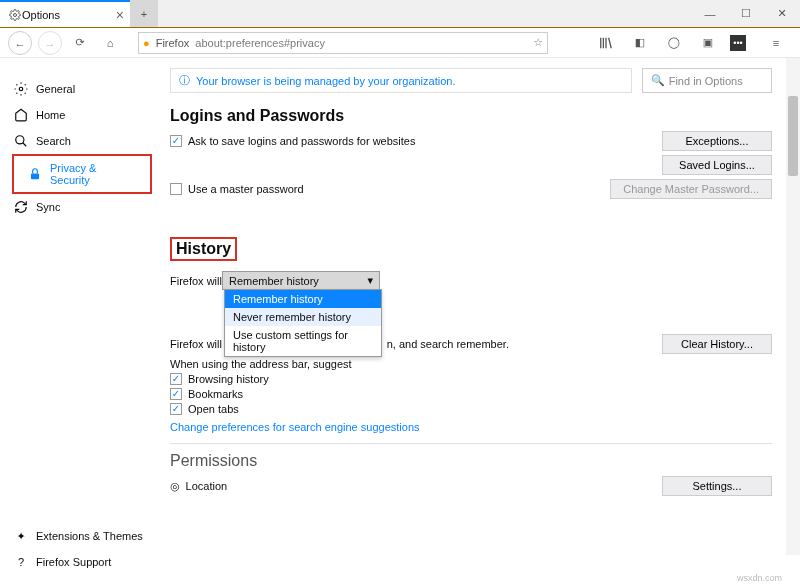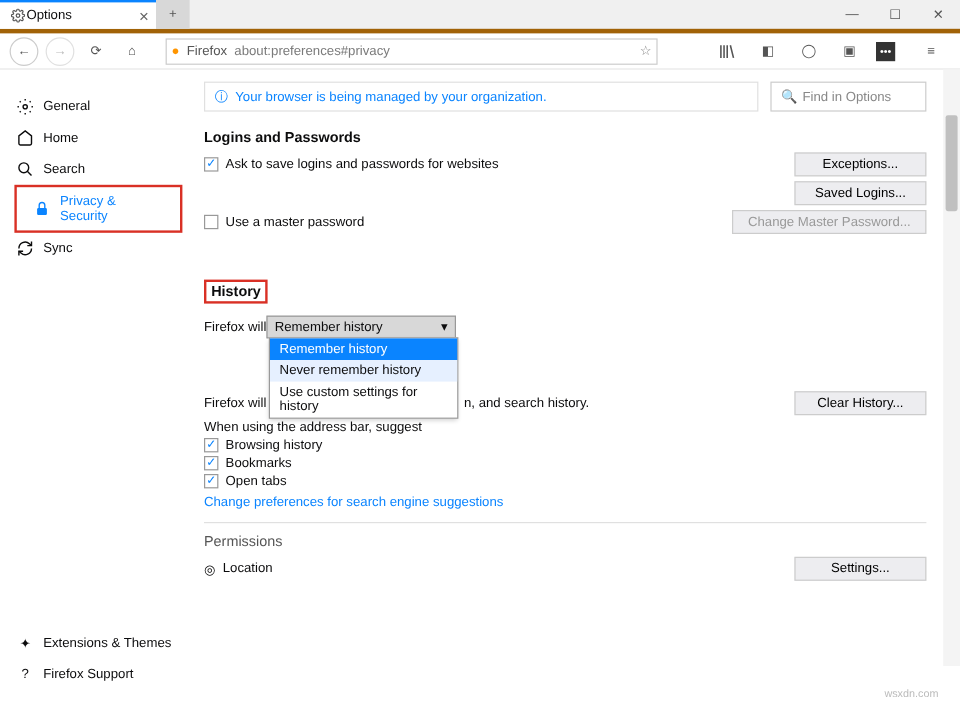--- a/index.html
+++ b/index.html
@@ -1,19 +1,19 @@
 <!DOCTYPE html>
 <html><head>
 <meta charset="utf-8">
 <style>
 * { box-sizing: border-box; margin: 0; padding: 0; font-family: "Segoe UI", Arial, sans-serif; }
 body { width: 800px; height: 585px; background: #fff; font-size: 11px; color: #0c0c0d; overflow: hidden; position: relative; }
 
 
-.titlebar { height: 28px; background: #f0f0f0; display: flex; align-items: stretch; border-bottom: 4px solid #a16207; }
+.titlebar { height: 28px; background: #f0f0f0; display: flex; align-items: stretch; border-bottom: 1px solid #a16207; }
 .tab { background: #fff; border-top: 2px solid #0a84ff; display: flex; align-items: center; padding: 0 8px; width: 130px; position: relative; }
 .tab-close { position: absolute; right: 6px; color: #666; font-size: 14px; }
 .newtab { width: 28px; background: #d8d8d8; display: flex; align-items: center; justify-content: center; color: #555; }
 .win-controls { margin-left: auto; display: flex; }
 .win-btn { width: 36px; display: flex; align-items: center; justify-content: center; color: #555; }
 
 
 .urlbar { height: 30px; background: #fff; display: flex; align-items: center; padding: 0 8px; gap: 6px; border-bottom: 1px solid #e6e6e6; }
 .nav-arrow { width: 24px; height: 24px; border: 1px solid #ccc; border-radius: 50%; display: flex; align-items: center; justify-content: center; color: #555; }
 .nav-arrow.disabled { color: #bbb; border-color: #e0e0e0; }
@@ -31,21 +31,21 @@
 .side-icon { width: 14px; height: 14px; display: inline-flex; align-items: center; justify-content: center; }
 .side-bottom { position: absolute; bottom: 10px; left: 0; width: 160px; }
 .red-sidebar { border: 2px solid #d93025; margin: 0 8px 0 12px; }
 
 .main { flex: 1; padding: 10px 28px 0 10px; overflow: hidden; position: relative; }
 
 .info-bar { display: flex; gap: 10px; margin-bottom: 14px; }
 .info-msg { flex: 1; border: 1px solid #e0e0e0; padding: 4px 8px; color: #0a84ff; display: flex; align-items: center; gap: 6px; }
 .find-box { width: 130px; border: 1px solid #ccc; padding: 4px 8px; color: #888; display: flex; align-items: center; gap: 4px; }
 
-.section-title { font-size: 12px; font-weight: 600; margin: 8px 0 6px; }
+.section-title { font-size: 16px; font-weight: 600; margin: 8px 0 6px; }
 .row { display: flex; align-items: center; margin: 4px 0; }
 .row label { color: #0c0c0d; }
 .btn { background: #ededf0; border: 1px solid #ccc; padding: 3px 12px; font-size: 11px; min-width: 110px; }
 .btn.disabled { color: #999; }
 .right-btn { margin-left: auto; }
 
 .cb { display: flex; align-items: center; gap: 6px; margin: 3px 0; }
 .checkbox { width: 12px; height: 12px; border: 1px solid #999; display: inline-flex; align-items: center; justify-content: center; }
 .checkbox.checked::after { content: "✓"; color: #0a84ff; font-size: 10px; line-height: 1; }
 
@@ -211,21 +211,21 @@
         <span>Remember history</span>
         <span>▾</span>
       </div>
       <div class="dropdown-list" style="left:54px; top:18px;">
         <div class="dd-item sel">Remember history</div>
         <div class="dd-item hov">Never remember history</div>
         <div class="dd-item">Use custom settings for history</div>
       </div>
     </div>
     <div class="row" style="margin-top:44px">
-      <span><span>Firefox will r</span><span style="display:inline-block;width:158px"></span><span>n, and search history.</span></span>
+      <span><span>Firefox will r</span><span style="display:inline-block;width:158px"></span><span>n, and search remember.</span></span>
       <button class="btn right-btn">Clear History...</button>
     </div>
 
     <div style="margin-bottom:2px">When using the address bar, suggest</div>
     <div class="cb">
         <span class="checkbox checked"></span>
         <label>Browsing history</label>
       </div>
     <div class="cb">
         <span class="checkbox checked"></span>

